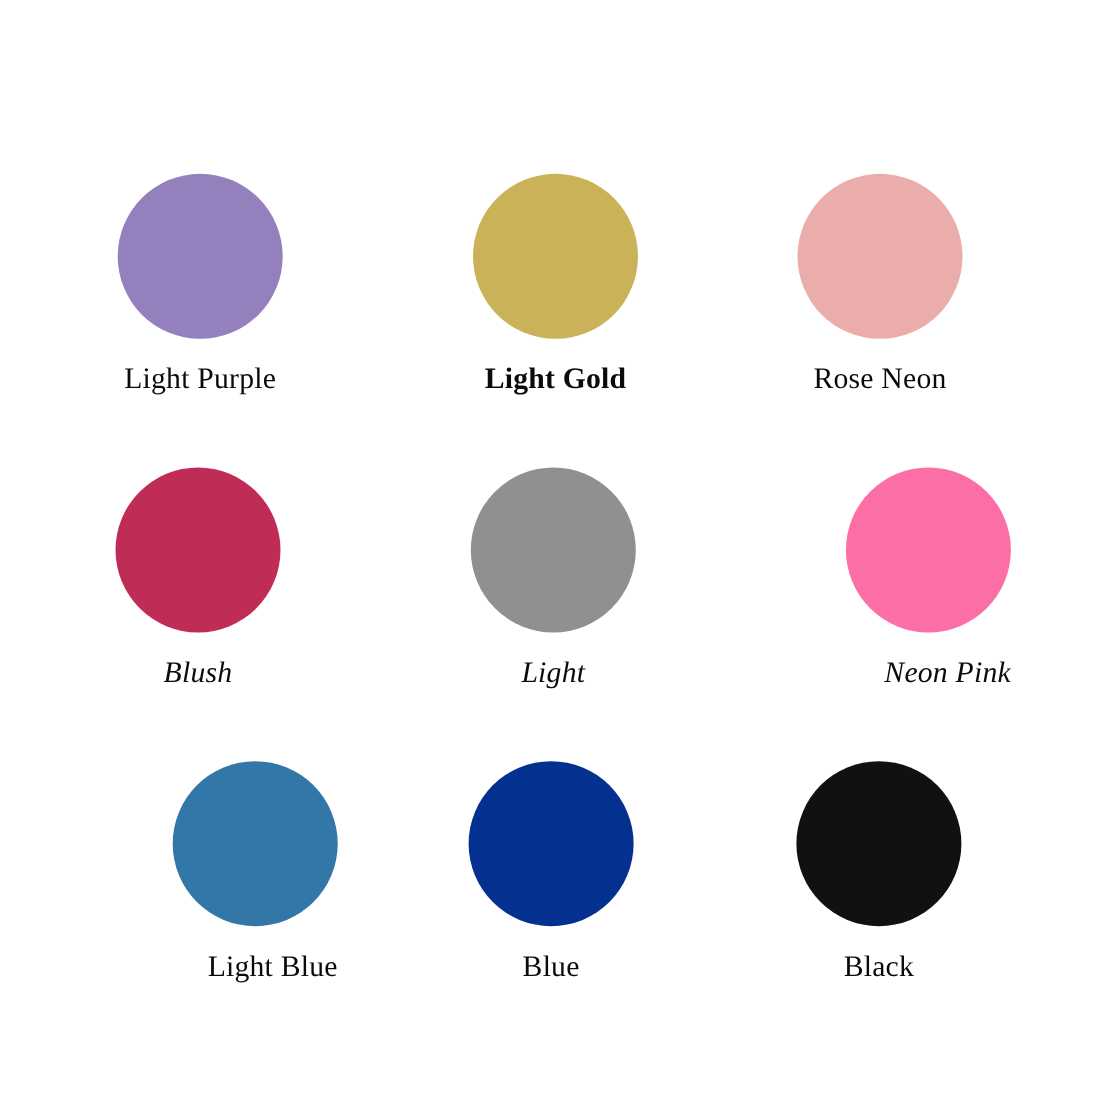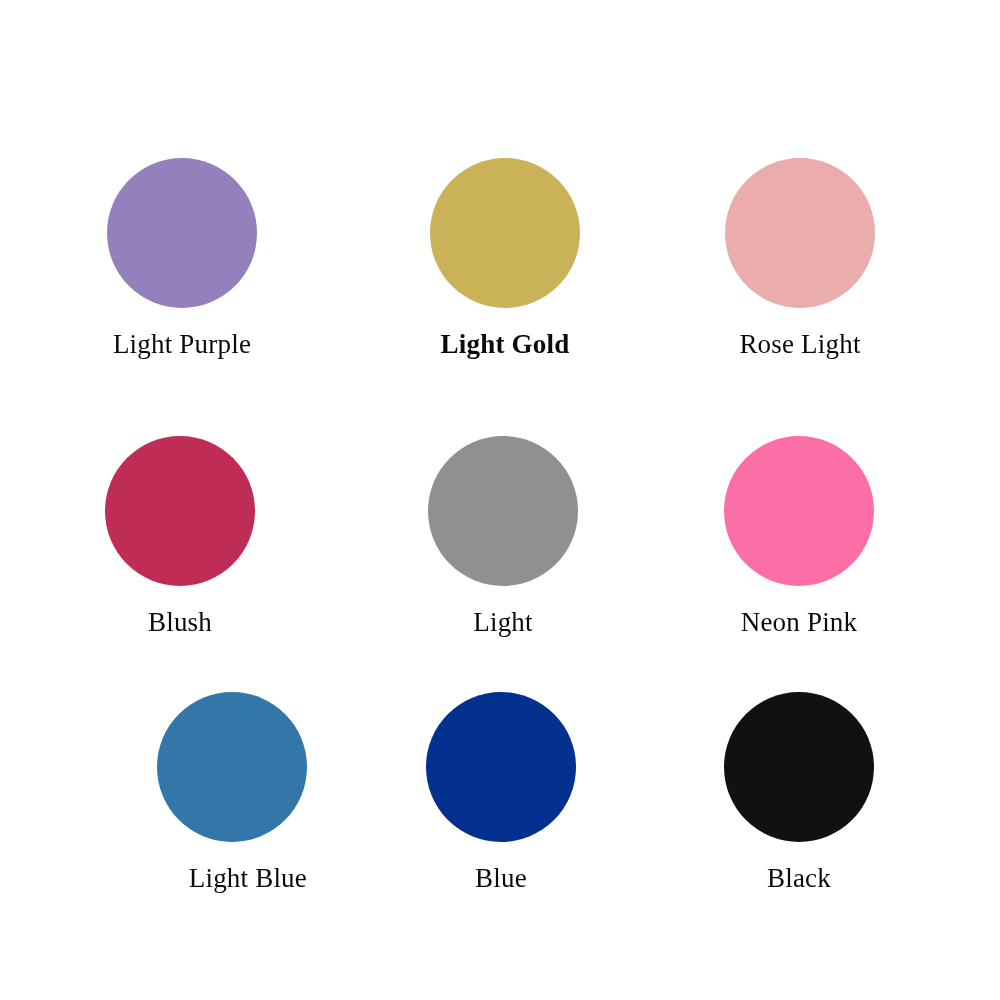--- a/index.html
+++ b/index.html
@@ -48,48 +48,48 @@
   }
 
   
   .col-0 { left: 62px; }
   .col-1 { left: 383px; }
 
   
   .cell-r1c1 { left: 385px; font-weight: bold; }
   .cell-r1c2 { left: 680px; }
   .cell-r2c0 { left: 60px; }
-  .cell-r2c2 { left: 679px; }
+  .cell-r2c2 { left: 679px; align-items: flex-end; }
   .cell-r3c0 { left: 67px; align-items: flex-end; }
   .cell-r3c1 { left: 381px; }
   .cell-r3c2 { left: 679px; }
 
   
   .row-0 { top: 158px; }
-  .row-1 { top: 436px; }
+  .row-1 { top: 425px; font-style: italic; }
   .row-2 { top: 692px; }
 </style>
 </head>
 <body>
 
 <div id="swatch-grid">
 
   <div class="swatch-cell row-0 col-0">
     <div class="swatch-dot" style="background-color: rgb(148, 128, 188);"></div>
     <div class="swatch-label">Light Purple</div>
   </div>
 
   <div class="swatch-cell row-0 cell-r1c1">
     <div class="swatch-dot" style="background-color: rgb(201, 178, 87);"></div>
     <div class="swatch-label">Light Gold</div>
   </div>
 
   <div class="swatch-cell row-0 cell-r1c2">
     <div class="swatch-dot" style="background-color: rgb(235, 172, 172);"></div>
-    <div class="swatch-label">Rose Light</div>
+    <div class="swatch-label">Rose Neon</div>
   </div>
 
   <div class="swatch-cell row-1 cell-r2c0">
     <div class="swatch-dot" style="background-color: rgb(191, 45, 86);"></div>
     <div class="swatch-label">Blush</div>
   </div>
 
   <div class="swatch-cell row-1 col-1">
     <div class="swatch-dot" style="background-color: rgb(144, 144, 144);"></div>
     <div class="swatch-label">Light</div>

